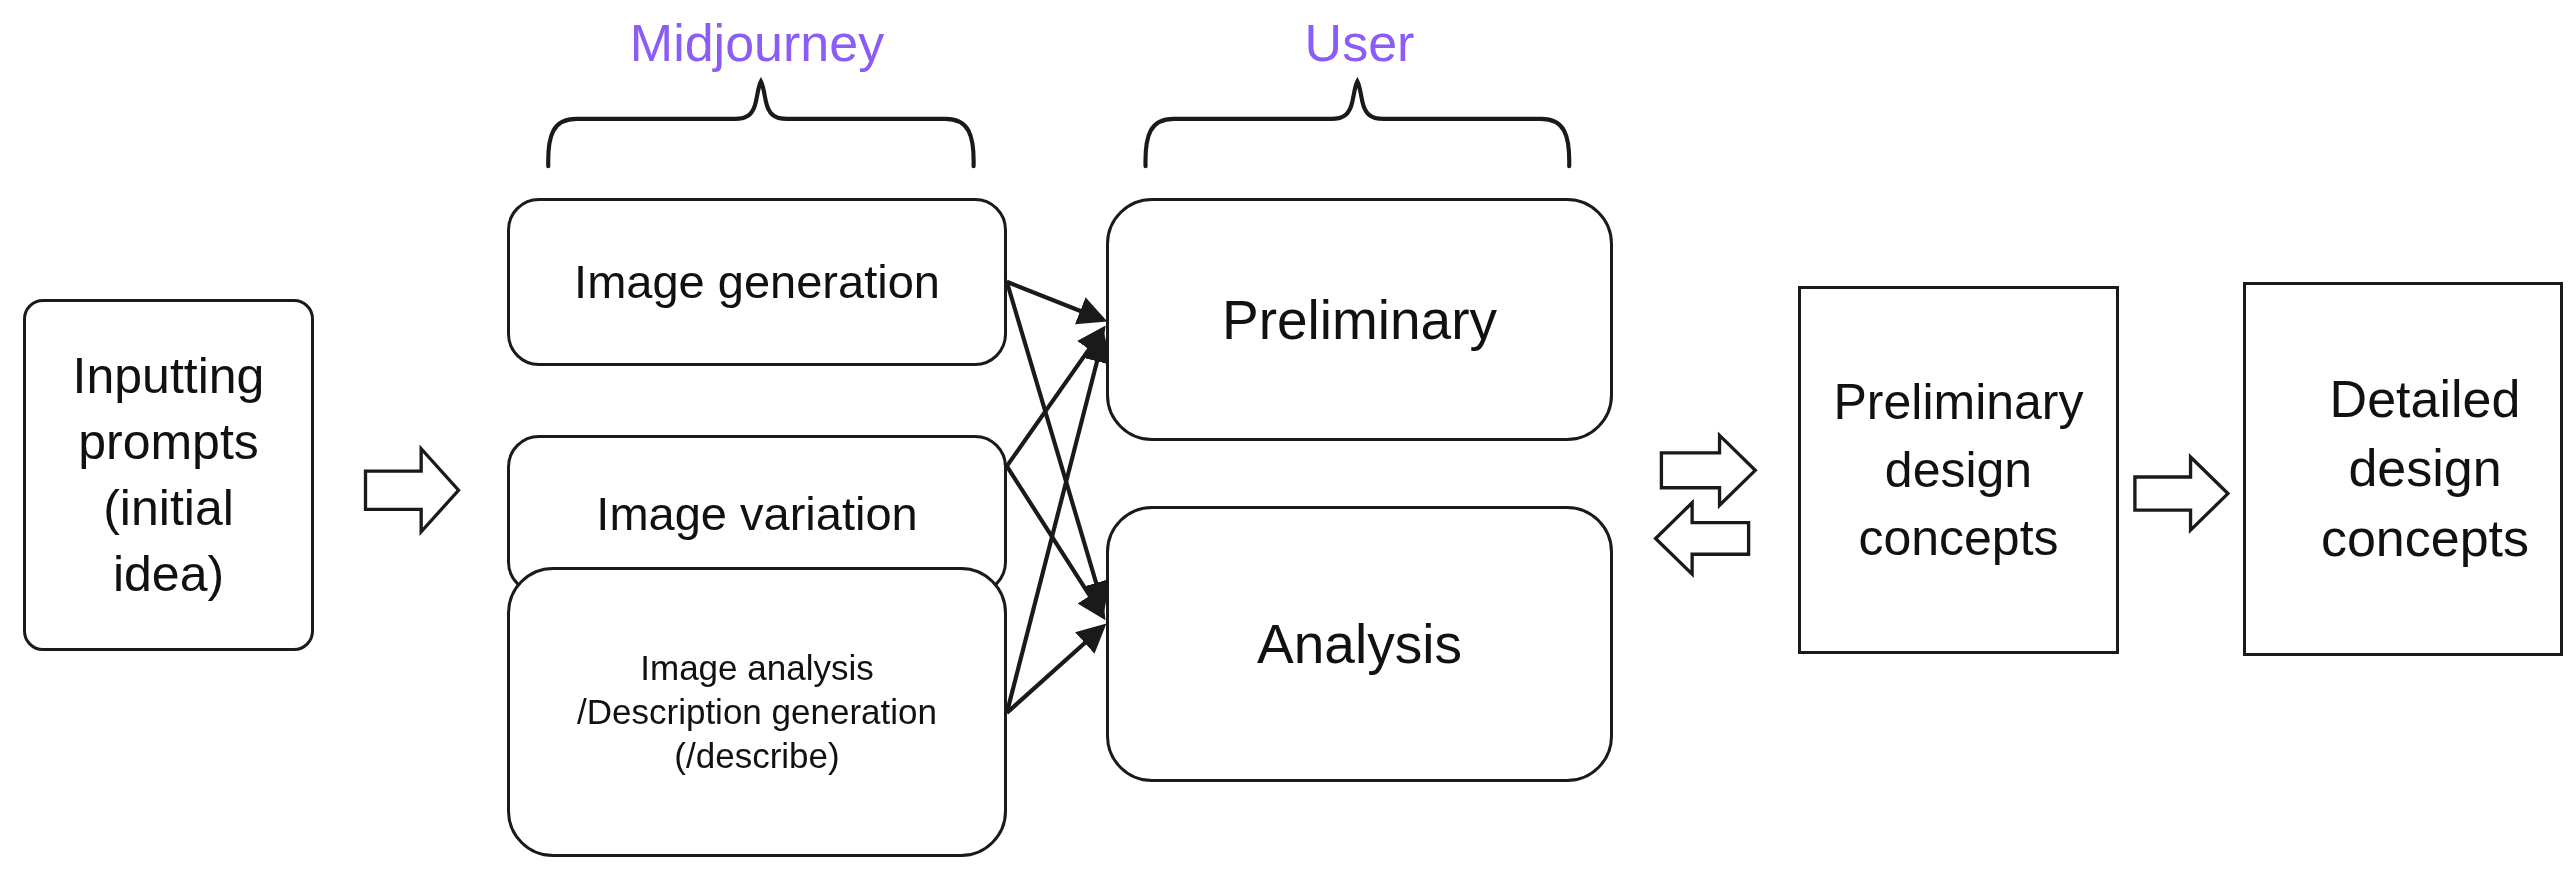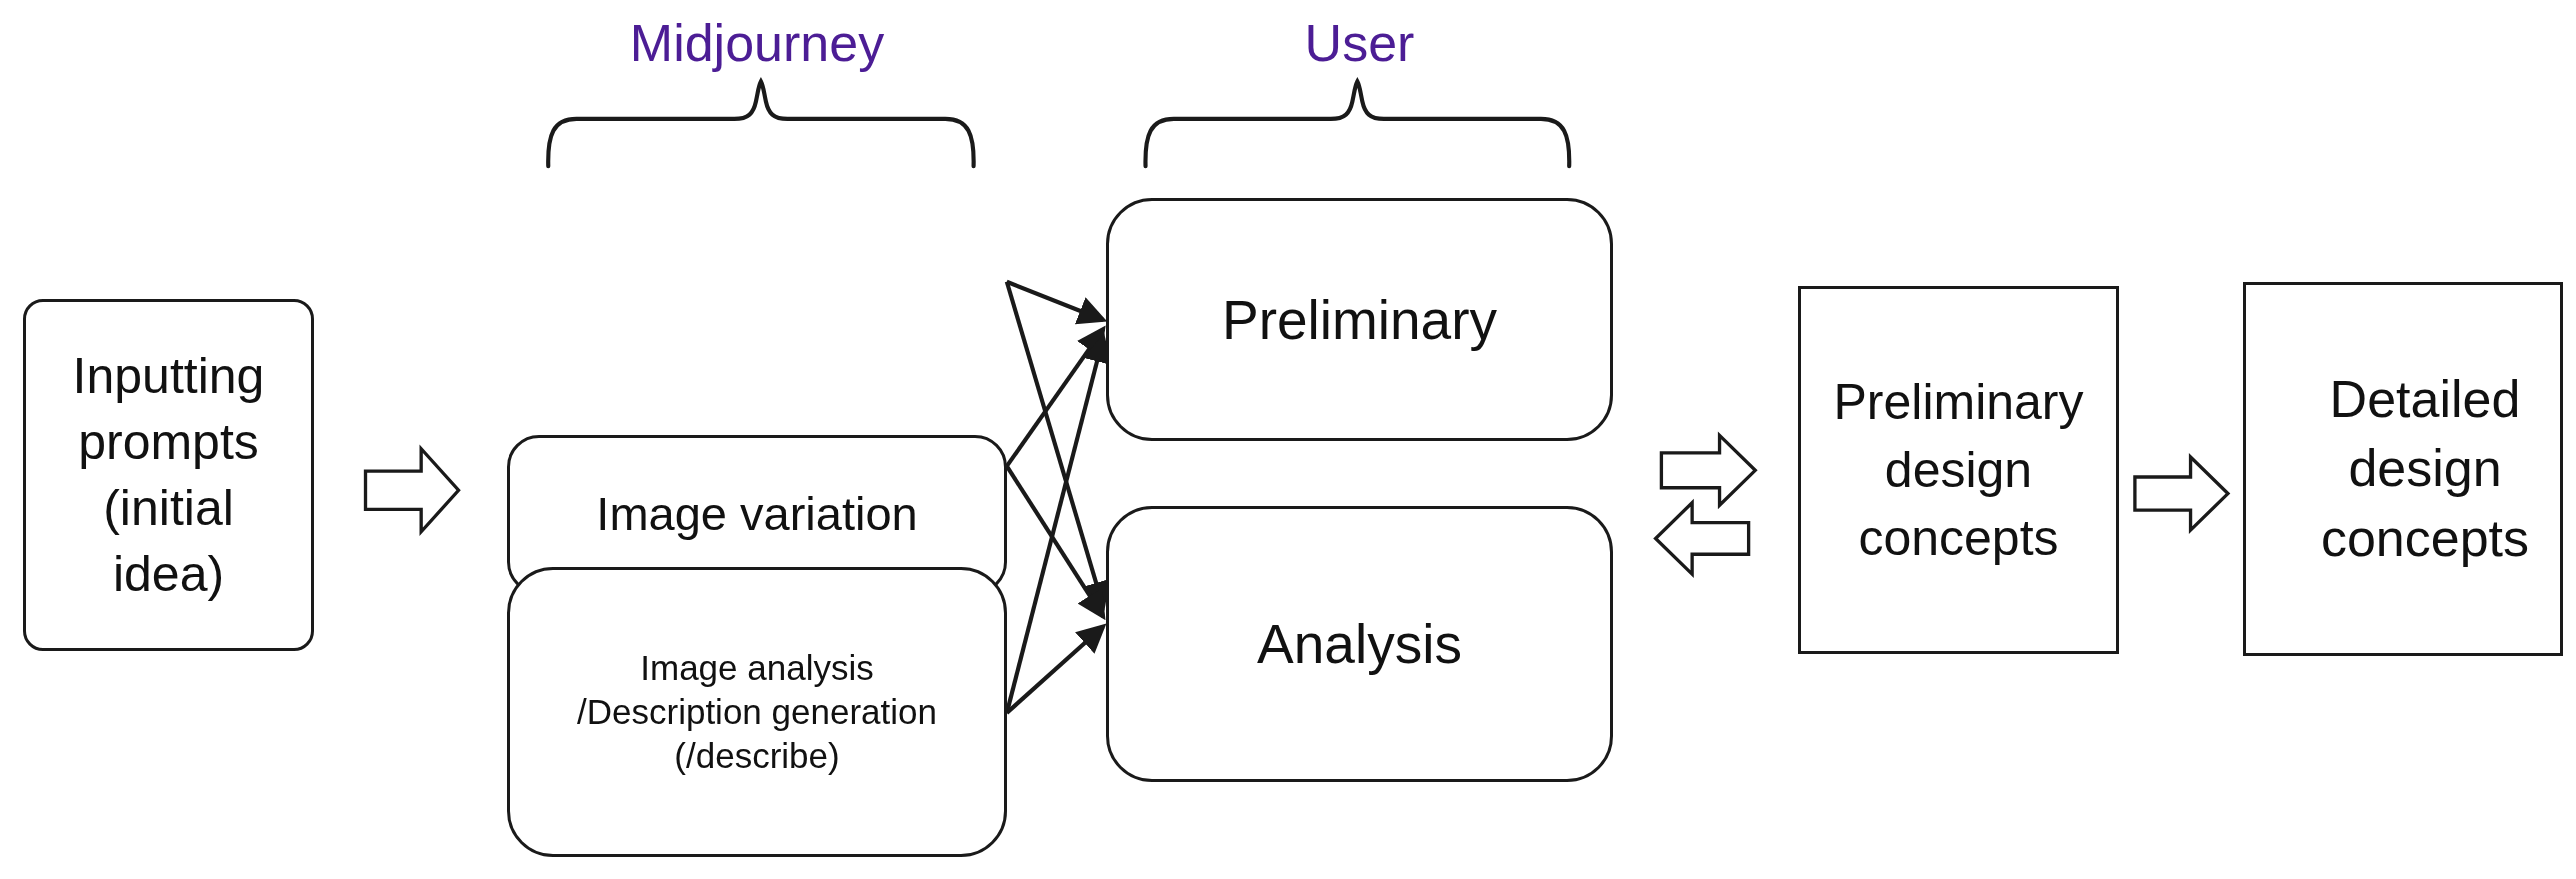--- a/index.html
+++ b/index.html
@@ -49,21 +49,21 @@
   .prelim-box .box-label { font-size: 50px; line-height: 1.36; width: 266px; }
   .detail-box { left: 2243px; top: 282px; width: 320px; height: 374px; padding-left: 44px; }
   .detail-box .box-label { font-size: 52px; line-height: 1.33; width: 249px; }
 
   
   .group-label {
     position: absolute;
     top: 13.3px;
     font-size: 52px;
     text-align: center;
-    color: #4c1d95;
+    color: #8b5cf6;
   }
   .group-label-midjourney { left: 507px; width: 500px; }
   .group-label-user { left: 1106px; width: 507px; }
 
   .shapes-layer {
     position: absolute;
     left: 0; top: 0;
     width: 2576px; height: 880px;
     pointer-events: none;
   }
@@ -104,20 +104,23 @@
     <path class="shape-outline" d="M2570 574 L2637 574 L2637 550 L2682 594 L2637 638 L2637 614 L2570 614 Z"></path>
   </svg>
 
   <div class="group-label group-label-midjourney">Midjourney</div>
   <div class="group-label group-label-user">User</div>
 
   <div class="box input-box">
     <span class="box-label">Inputting prompts (initial idea)</span>
   </div>
 
+  <div class="box rounded-sm mj-box mj-box-1">
+    <span class="box-label">Image generation</span>
+  </div>
   <div class="box rounded-sm mj-box mj-box-2">
     <span class="box-label">Image variation</span>
   </div>
   <div class="box rounded-lg mj-box mj-box-3">
     <span class="box-label">Image analysis /Description generation (/describe)</span>
   </div>
 
   <div class="box rounded-lg user-box user-box-eval">
     <span class="box-label">Preliminary</span>
   </div>

